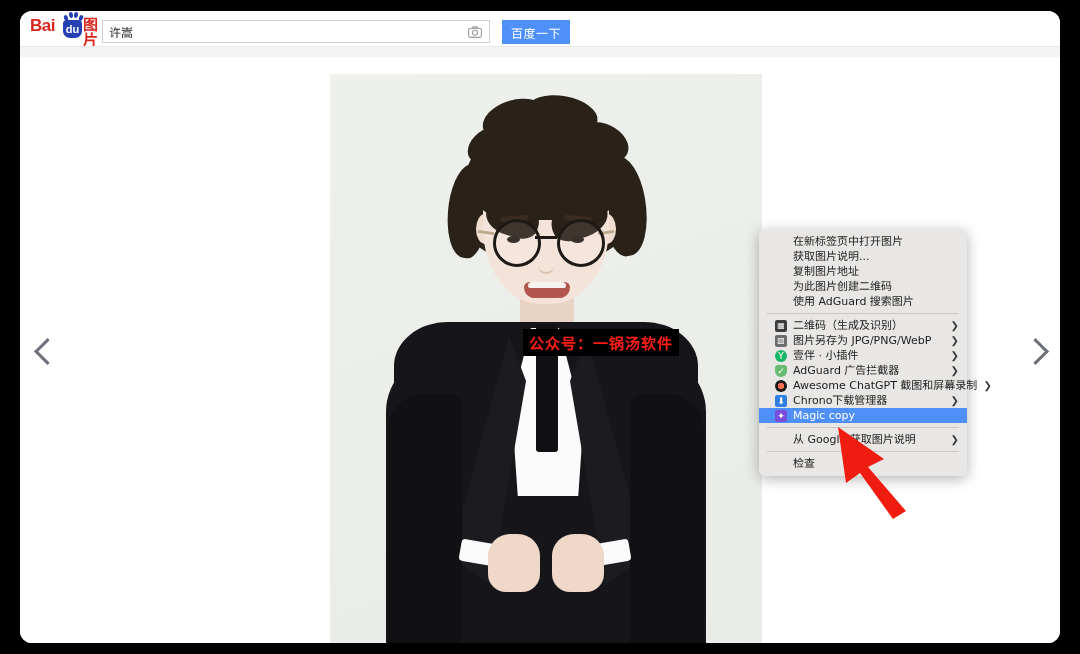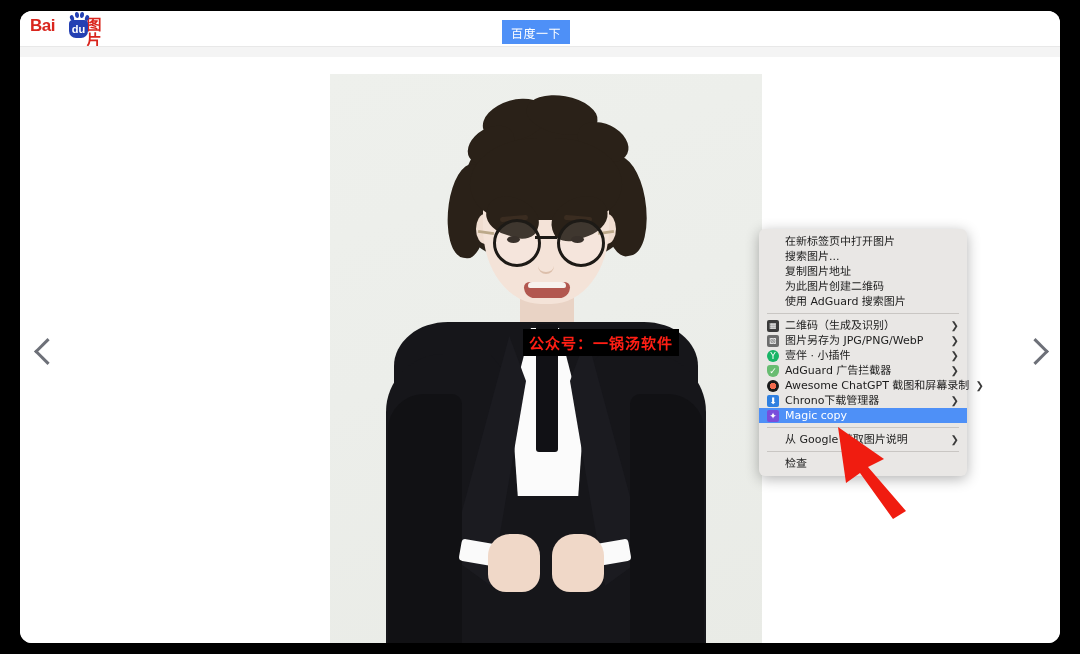--- a/index.html
+++ b/index.html
@@ -58,21 +58,21 @@
     font-weight: bold;
     font-size: 17px;
     color: #d9251d;
     letter-spacing: -0.5px;
     line-height: 1;
   }
   .logo-du-wrap {
     position: relative;
     width: 21px;
     height: 21px;
-    margin: 0 0px 0 14px;
+    margin: 0 0px 0 8px;
   }
   .logo-du-circle {
     position: absolute;
     left: 0; top: 3px;
     width: 19px; height: 18px;
     background: #2440b3;
     border-radius: 4px 4px 7px 7px;
   }
   .logo-du-text {
     position: absolute;
@@ -467,21 +467,21 @@
     padding: 5px 0 5px 0;
     font-family: "DejaVu Sans", "Liberation Sans", sans-serif;
     font-size: 11px;
     color: #1c1c1c;
     z-index: 30;
     user-select: none;
   }
   .ctx-item {
     height: 15px;
     line-height: 15px;
-    padding: 0 8px 0 8px;
+    padding: 0 8px 0 16px;
     display: flex;
     align-items: center;
     cursor: default;
     white-space: nowrap;
   }
   .ctx-item .ctx-label { flex: 1; }
   .ctx-item.selected {
     background: #4e90f7;
     color: #ffffff;
   }
@@ -546,20 +546,30 @@
           <span class="paw p1"></span>
           <span class="paw p2"></span>
           <span class="paw p3"></span>
           <span class="paw p4"></span>
           <span class="logo-du-circle"></span>
           <span class="logo-du-text">du</span>
         </span>
         <span class="logo-tupian">图片</span>
       </div>
 
+      <div id="search-wrap">
+        <input id="search-input" type="text" value="许嵩" placeholder="" style="">
+        <span id="camera-btn">
+          <svg width="14" height="12" viewBox="0 0 14 12" aria-hidden="true">
+            <rect x="0.6" y="2.2" width="12.8" height="9.2" rx="1.8" fill="none" stroke="#9a9a9a" stroke-width="1.1"></rect>
+            <path d="M4.3 2.2 L5.2 0.7 H8.8 L9.7 2.2 Z" fill="none" stroke="#9a9a9a" stroke-width="1.1"></path>
+            <circle cx="7" cy="6.8" r="2.5" fill="none" stroke="#9a9a9a" stroke-width="1.1"></circle>
+          </svg>
+        </span>
+      </div>
 
       <button id="search-button">百度一下</button>
     </div>
 
     <div id="header-divider"></div>
 
     <div id="viewer">
 
       <div class="nav-arrow" id="nav-prev">
         <span class="chev left"></span>
@@ -616,21 +626,21 @@
       </div>
 
       <div id="ctx-menu">
 
       <div class="ctx-item">
             <span class="ctx-spacer"></span>
             <span class="ctx-label">在新标签页中打开图片</span>
           </div>
           <div class="ctx-item">
             <span class="ctx-spacer"></span>
-            <span class="ctx-label">搜索图片...</span>
+            <span class="ctx-label">获取图片说明...</span>
           </div>
           <div class="ctx-item">
             <span class="ctx-spacer"></span>
             <span class="ctx-label">复制图片地址</span>
           </div>
           <div class="ctx-item">
             <span class="ctx-spacer"></span>
             <span class="ctx-label">为此图片创建二维码</span>
           </div>
           <div class="ctx-item">

